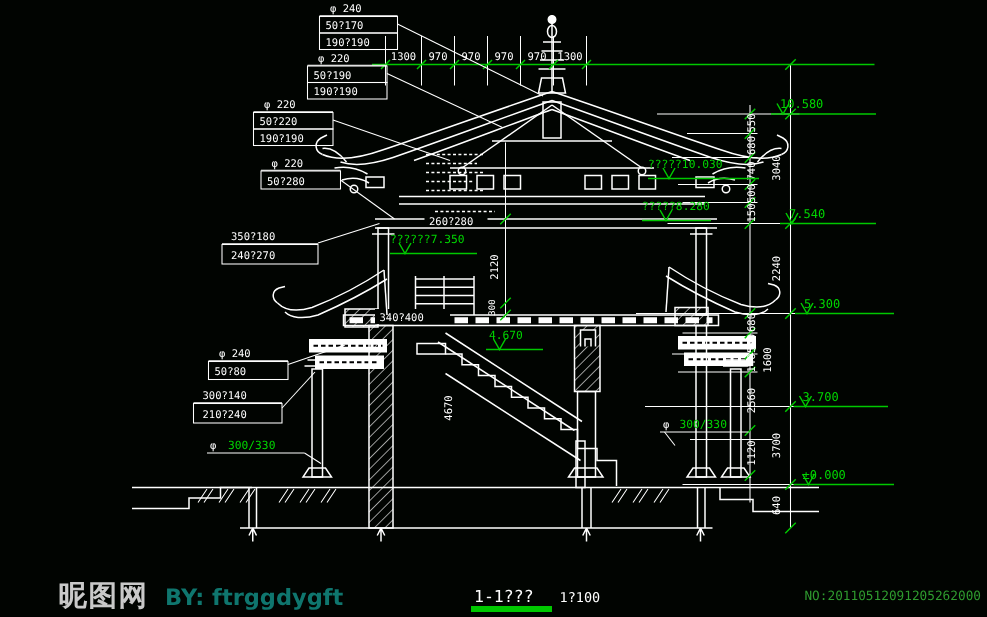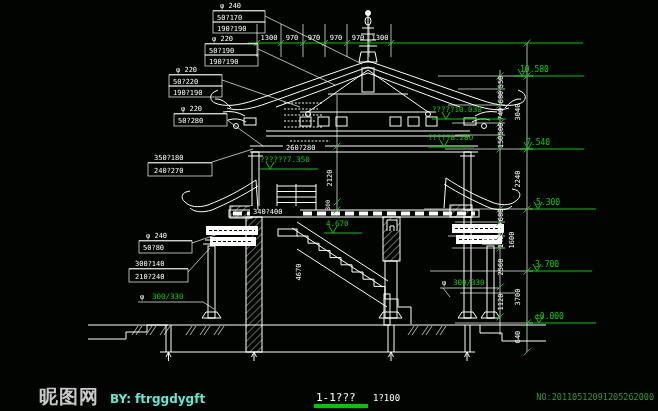--- a/index.html
+++ b/index.html
@@ -16,21 +16,21 @@
   .tt{fill:#fff;stroke:none;font:11px "DejaVu Sans Mono",monospace;}
   .ts{fill:#fff;stroke:none;font:9px "DejaVu Sans Mono",monospace;}
   .dash{stroke:#fff;stroke-width:1;stroke-dasharray:2,1.6;fill:none;}
   .bar{fill:#fff;stroke:none;}
   .bdash{stroke:#000;stroke-width:1.2;stroke-dasharray:3,2;fill:none;}
   .blk{fill:#010401;stroke:none;}
   .wm{position:absolute;left:4px;top:384px;display:flex;align-items:baseline;gap:11px;
       font-family:"DejaVu Sans",sans-serif;white-space:nowrap;padding-left:35px;}
   .wm-cn{font-size:19px;font-weight:bold;color:#c9c9c9;letter-spacing:1px;}
   .wm-url{font-size:15px;font-weight:bold;color:#f2f2f2;}
-  .wm-by{font-size:12px;font-weight:bold;color:#5eead4;}
+  .wm-by{font-size:15px;font-weight:bold;color:#0f766e;}
 </style>
 </head>
 <body>
 
 <div class="canvas">
 <svg width="658" height="411" viewBox="0 0 658 411">
   <defs>
     <pattern id="hatch" width="5" height="5" patternTransform="rotate(45)" patternUnits="userSpaceOnUse">
       <line x1="0" y1="0" x2="0" y2="5" stroke="#fff" stroke-width="0.8"></line>
     </pattern>

